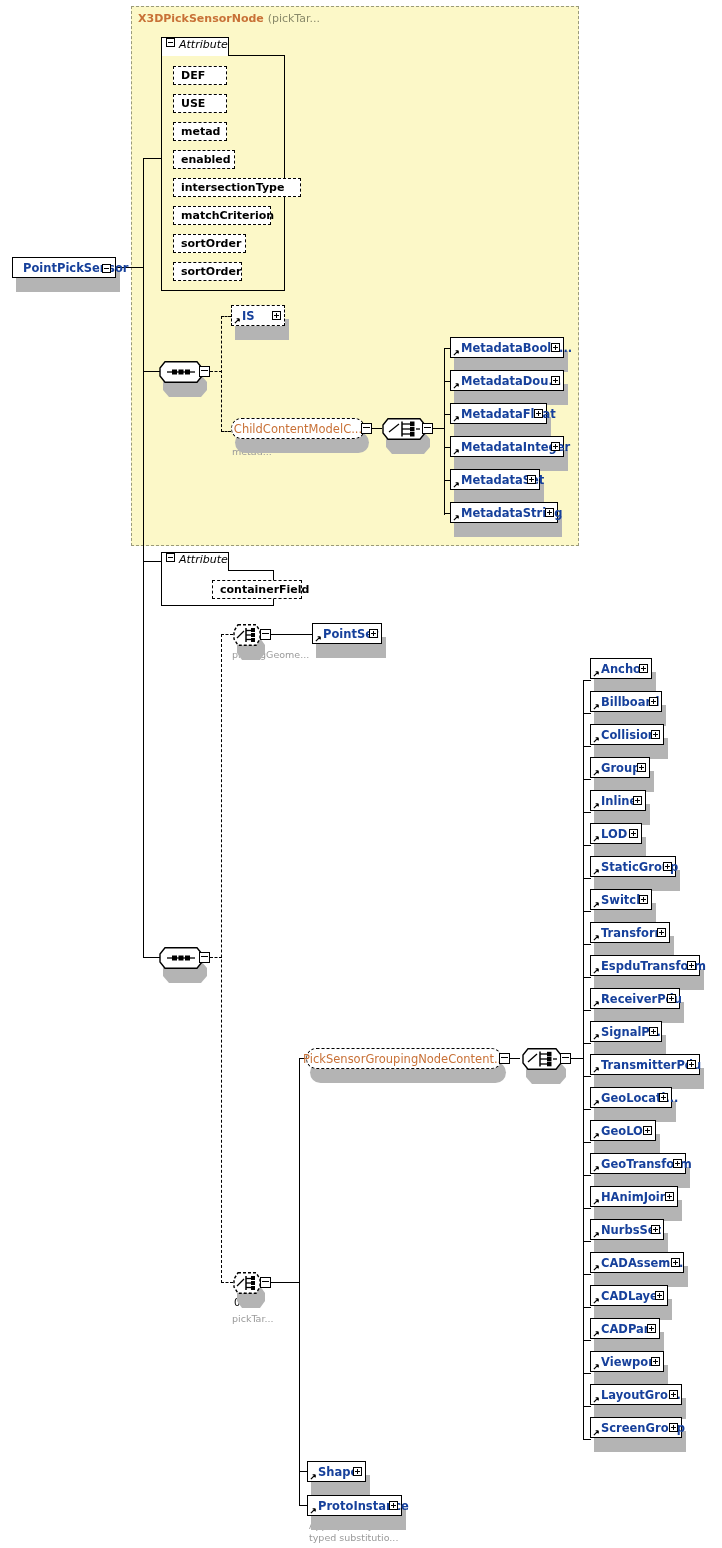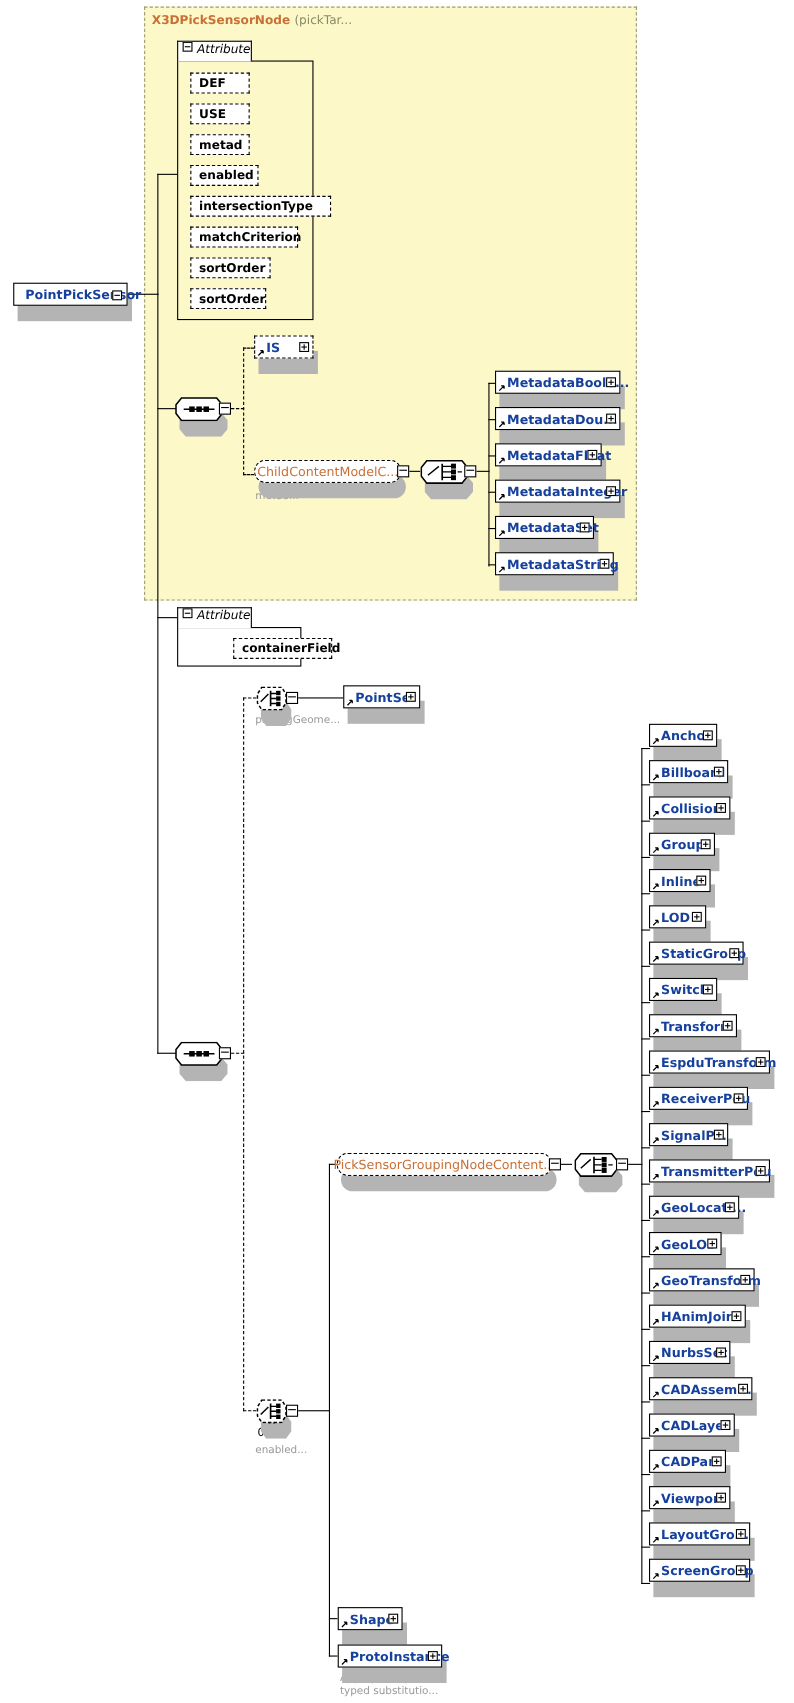--- a/index.html
+++ b/index.html
@@ -360,21 +360,21 @@
       <rect x="18" y="4" width="4" height="4" fill="#000"></rect>
       <rect x="18" y="9" width="4" height="4" fill="#000"></rect>
       <rect x="18" y="14" width="4" height="4" fill="#000"></rect>
       <path d="M11,21 L14,24.5 L17,21" stroke="#000" stroke-width="1.2" fill="none"></path>
     </svg>
   </div>
   <div class="tog" style="left:260px;top:1277px;">
     <span class="minus-sq" style="display:block;width:11px;height:11px;"></span>
   </div>
   <div class="card" style="left:234px;top:1297px;">0..∞</div>
-  <div class="cap" style="left:232px;top:1313px;">enabled...</div>
+  <div class="cap" style="left:232px;top:1313px;">pickTar...</div>
 
   <div class="ln lnh" style="left:271px;top:1282px;width:29px;"></div>
   <div class="ln lnv" style="left:299px;top:1058px;height:448px;"></div>
   <div class="ln lnh" style="left:299px;top:1058px;width:8px;"></div>
   <div class="ln lnh" style="left:299px;top:1471px;width:8px;"></div>
   <div class="ln lnh" style="left:299px;top:1505px;width:8px;"></div>
 
   <div class="rshadow" style="left:310px;top:1062px;width:196px;height:21px;"></div>
   <div class="rbox" style="left:306px;top:1048px;width:196px;">
     <span class="t">PickSensorGroupingNodeContent...</span>

